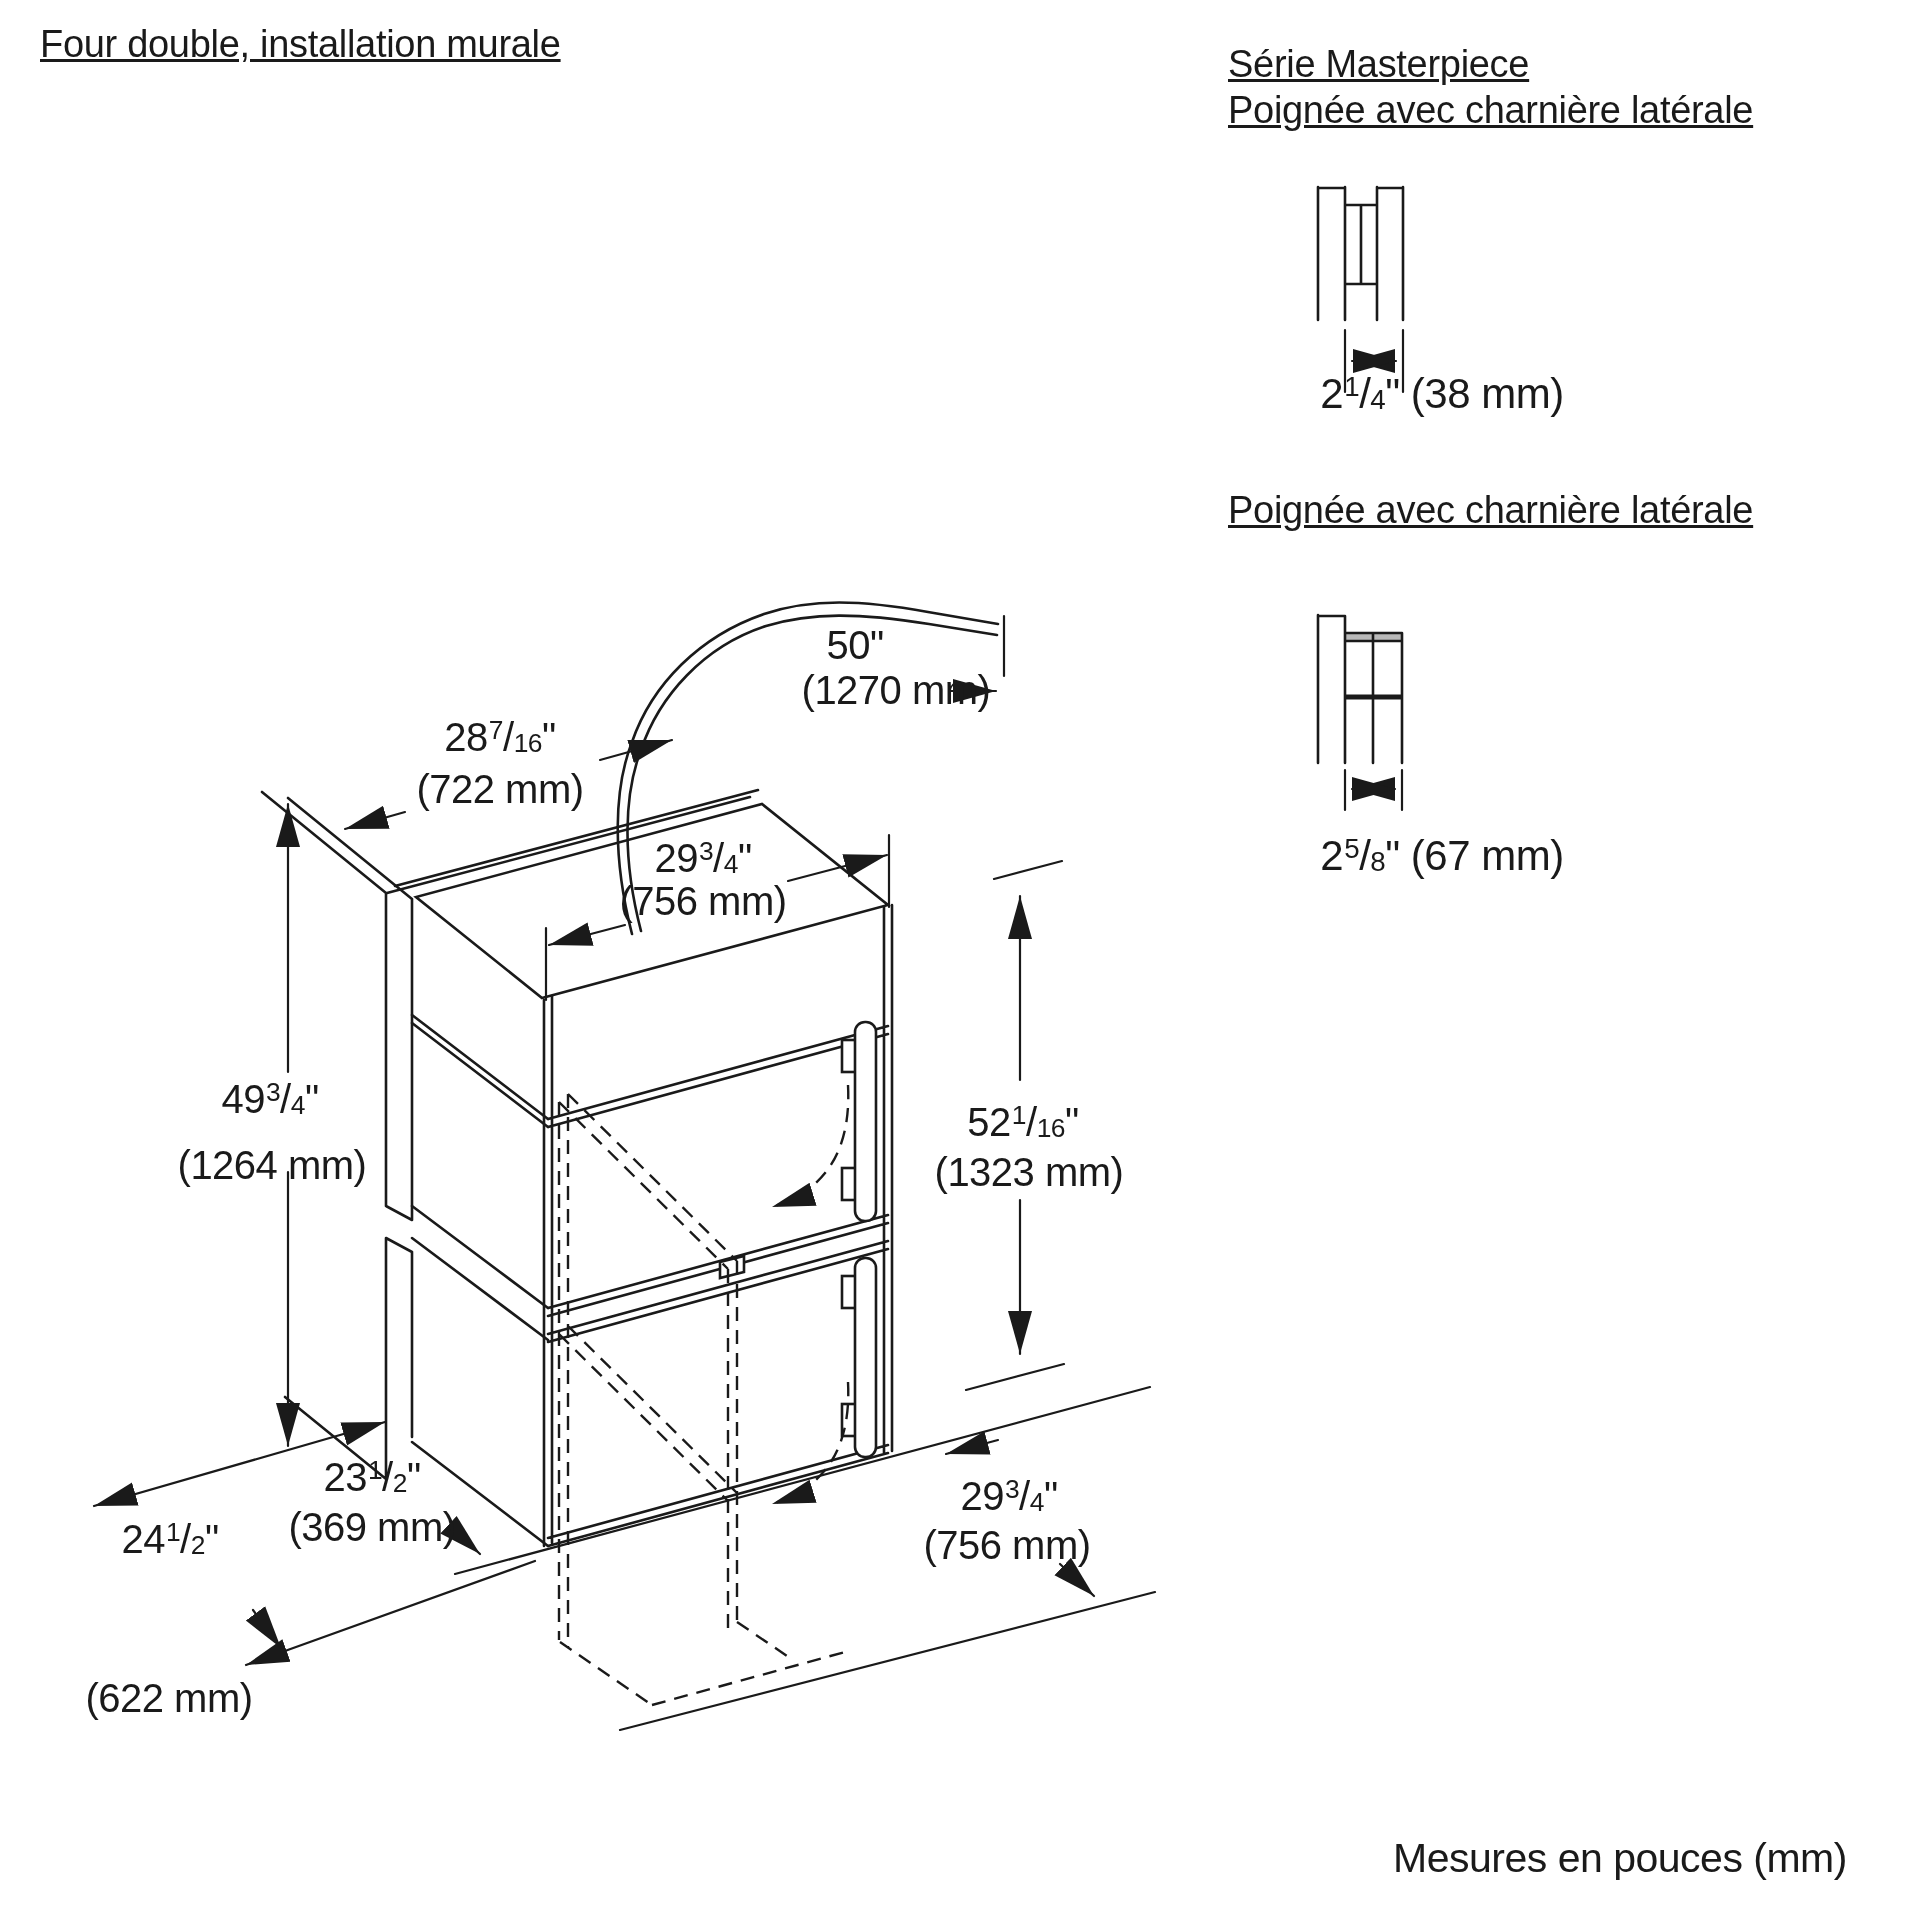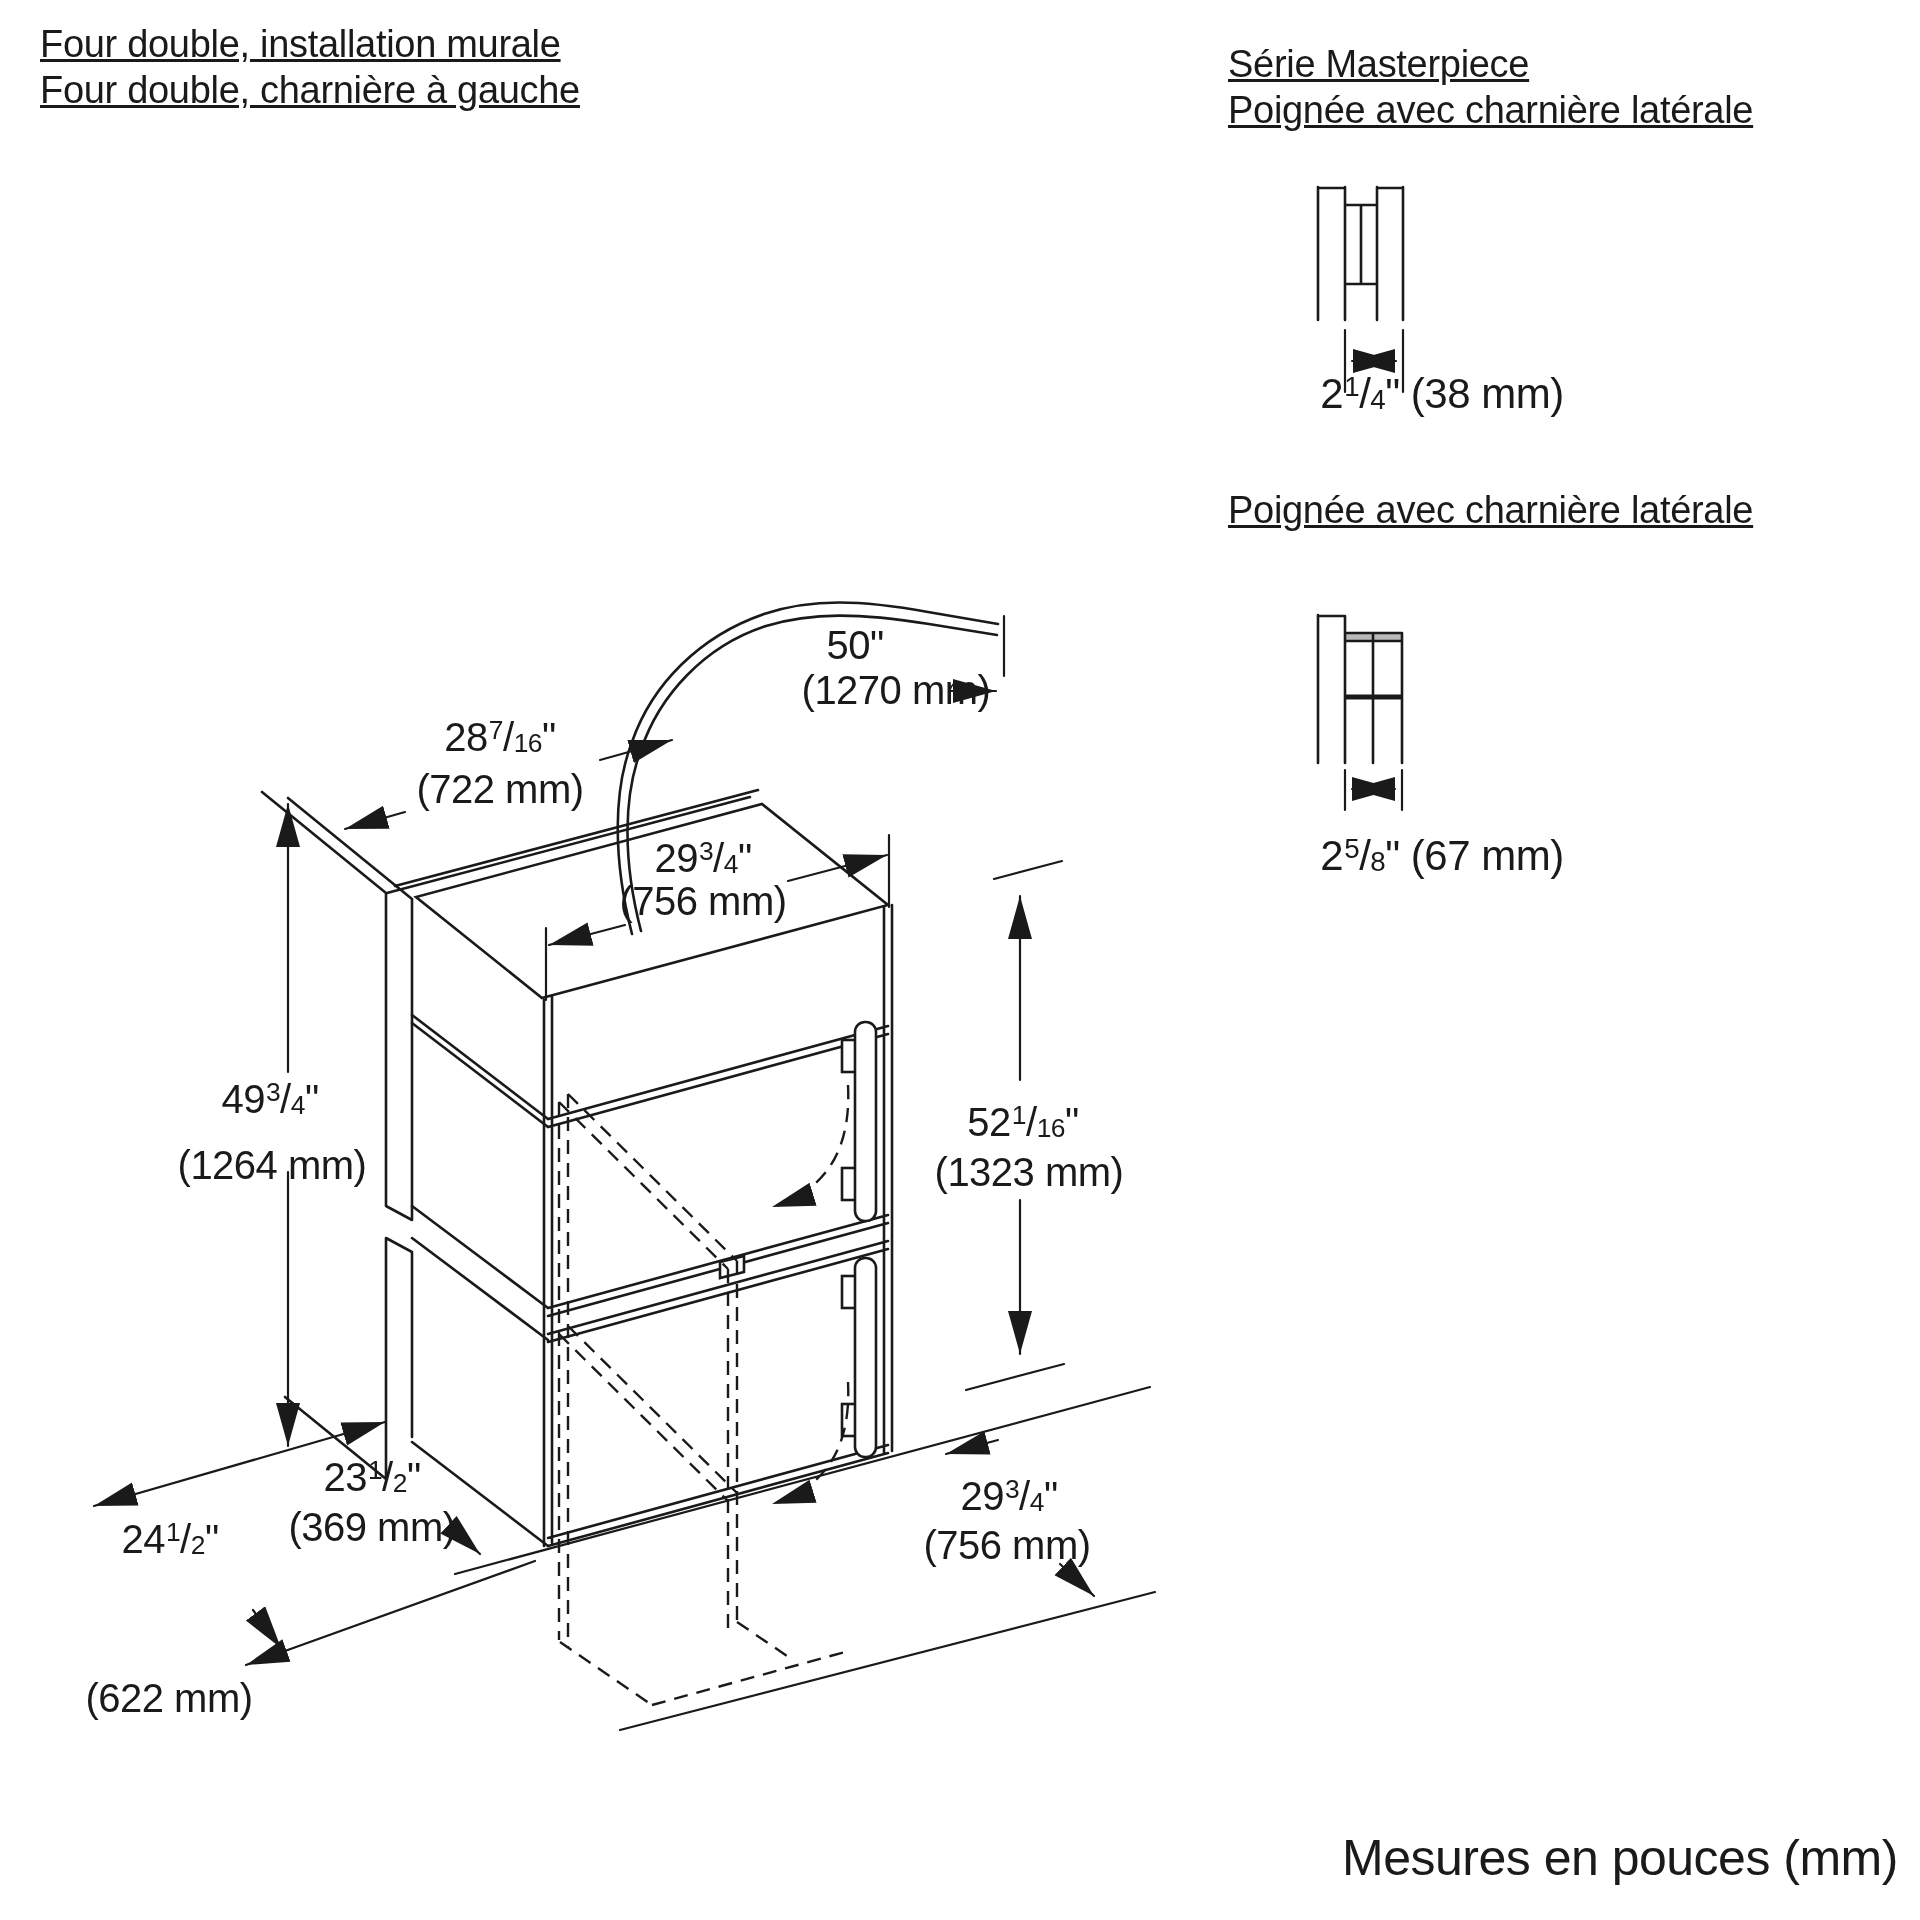--- a/index.html
+++ b/index.html
@@ -5,21 +5,21 @@
   html,body{margin:0;padding:0;background:#fff;}
   body{width:1920px;height:1920px;position:relative;overflow:hidden;
        font-family:"Liberation Sans",sans-serif;color:#1a1a1a;}
   #stage{position:absolute;left:0;top:0;width:1920px;height:1920px;}
   svg{position:absolute;left:0;top:0;}
   .blk{position:absolute;font-size:38px;line-height:1.2;white-space:nowrap;letter-spacing:-0.3px;text-decoration:underline;}
   .lbl{position:absolute;transform:translate(-50%,-50%);font-size:40px;white-space:nowrap;letter-spacing:-0.5px;}
   .lbl.big{font-size:42px;}
   .fr .n{font-size:.66em;position:relative;top:-.45em;margin-left:1px;}
   .fr .d{font-size:.66em;position:relative;top:.04em;}
-  .footer{font-size:50px;}
+  .footer{font-size:41px;}
   .st{stroke:#1a1a1a;stroke-width:2.6;fill:none;stroke-linecap:round;}
   .stw{stroke:#1a1a1a;stroke-width:2.2;fill:none;stroke-linecap:round;}
   .dsh{stroke:#1a1a1a;stroke-width:2.4;fill:none;stroke-dasharray:14 9;stroke-linecap:butt;}
   .thk{stroke:#1a1a1a;stroke-width:5;fill:none;}
   .wfill{fill:#fff;stroke:#1a1a1a;stroke-width:2.6;}
 </style>
 </head>
 <body>
 
 <div id="stage">
@@ -128,21 +128,20 @@
                           M1345 633 H1402 M1345 641 H1402
                           M1373 633 V763 M1402 633 V763"></path>
       <path class="thk" d="M1345 697 H1402"></path>
       <path class="stw" d="M1345 770 V810 M1402 770 V810"></path>
       <path class="stw" d="M1352 789 L1395 789" marker-start="url(#ah)" marker-end="url(#ah)"></path>
     </g>
   </svg>
 
   <div class="blk" style="left:40px;top:22px;">
     <div>Four double, installation murale</div>
-    <div>Four double, charnière à gauche</div>
   </div>
 
   <div class="blk" style="left:1228px;top:42px;">
     <div>Série Masterpiece</div>
     <div>Poignée avec charnière latérale</div>
   </div>
 
   <div class="blk" style="left:1228px;top:488px;">
     <div>Poignée avec charnière latérale</div>
   </div>

